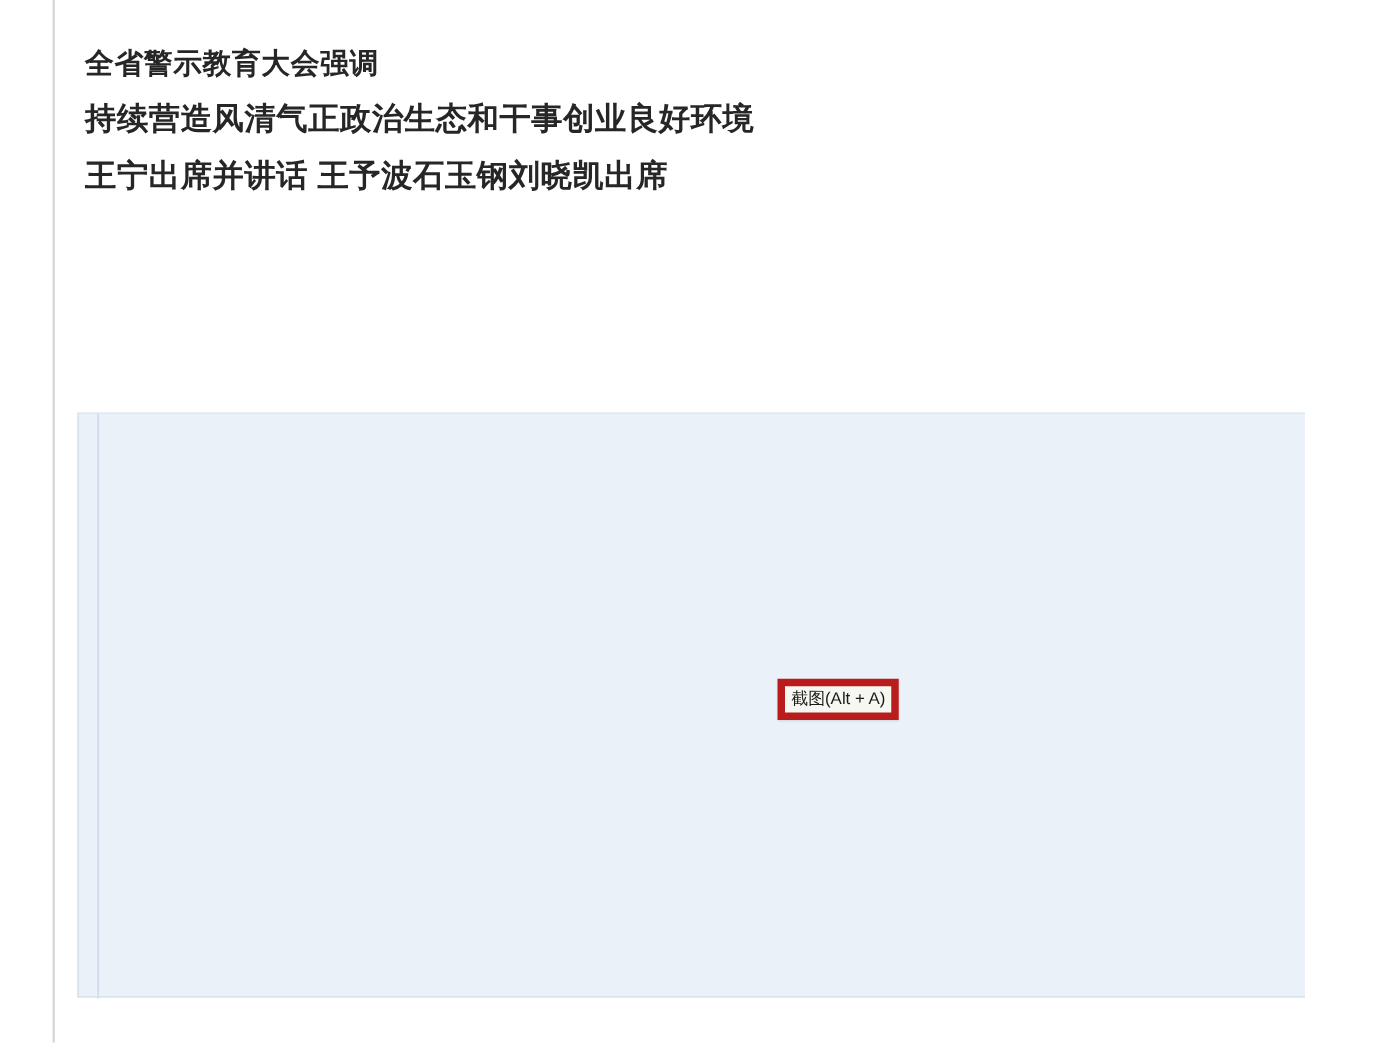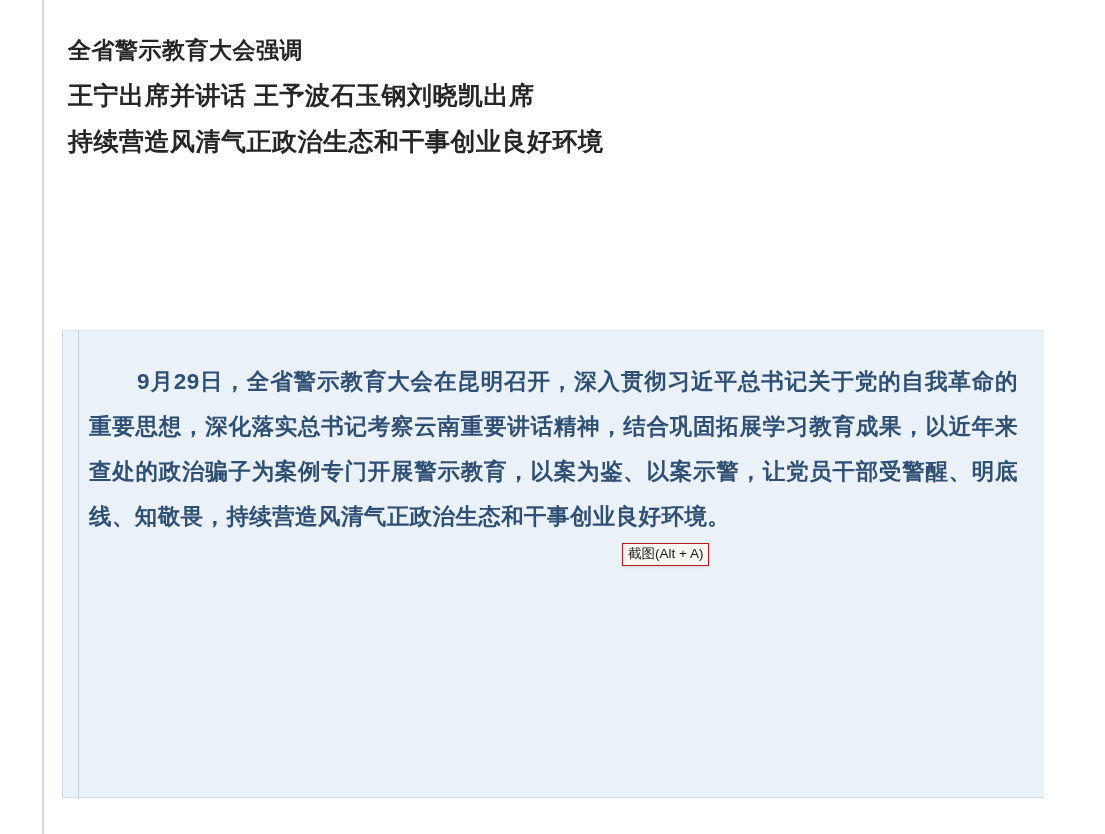--- a/index.html
+++ b/index.html
@@ -92,21 +92,21 @@
     z-index: 2;
   }
   .para + .para {
     margin-top: 45px;
   }
   .tooltip {
     position: absolute;
     left: 622px;
     top: 543px;
     background: #f7f7f2;
-    border: 1px solid #b91c1c;
+    border: 6px solid #b91c1c;
     color: #1a1a1a;
     font-size: 13.5px;
     line-height: 16px;
     padding: 2px 5px 3px 5px;
     font-family: "Liberation Sans", sans-serif;
     white-space: nowrap;
     z-index: 10;
     box-shadow: 0 1px 2px rgba(0,0,0,0.12);
   }
   .bottom-edge {
@@ -120,25 +120,24 @@
 </style>
 </head>
 <body>
 
 <div class="page">
 
   <div class="left-rule"></div>
 
   <div class="headline-block">
     <div class="headline-line hl-1">全省警示教育大会强调</div>
+    <div class="headline-line hl-3">持续营造风清气正政治生态和干事创业良好环境</div>
     <div class="headline-line hl-4">王宁出席并讲话 王予波石玉钢刘晓凯出席</div>
-    <div class="headline-line hl-3">持续营造风清气正政治生态和干事创业良好环境</div>
   </div>
 
   <div class="body-box">
-    <p class="para">9月29日，全省警示教育大会在昆明召开，深入贯彻习近平总书记关于党的自我革命的重要思想，深化落实总书记考察云南重要讲话精神，结合巩固拓展学习教育成果，以近年来查处的政治骗子为案例专门开展警示教育，以案为鉴、以案示警，让党员干部受警醒、明底线、知敬畏，持续营造风清气正政治生态和干事创业良好环境。</p>
   </div>
 
   <div class="bottom-edge"></div>
 
   <div class="tooltip">截图(Alt + A)</div>
 
 </div>
 
 </body></html>

